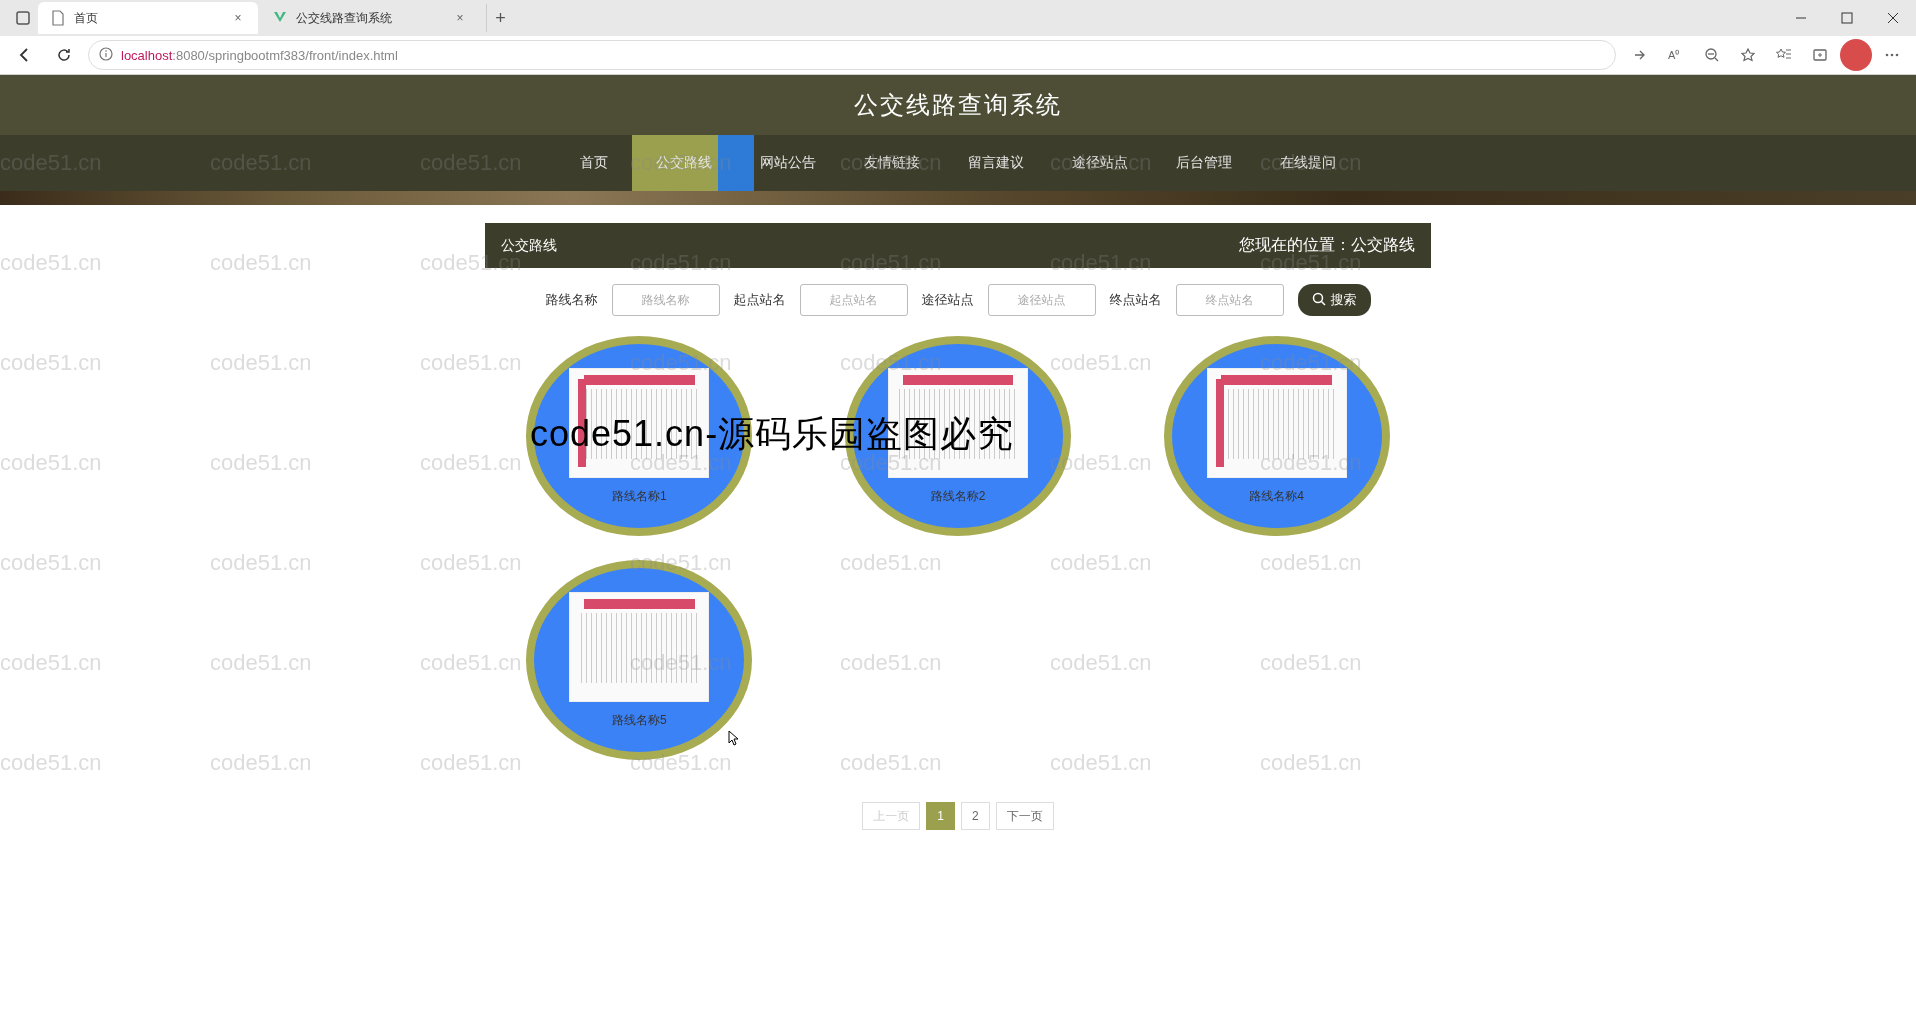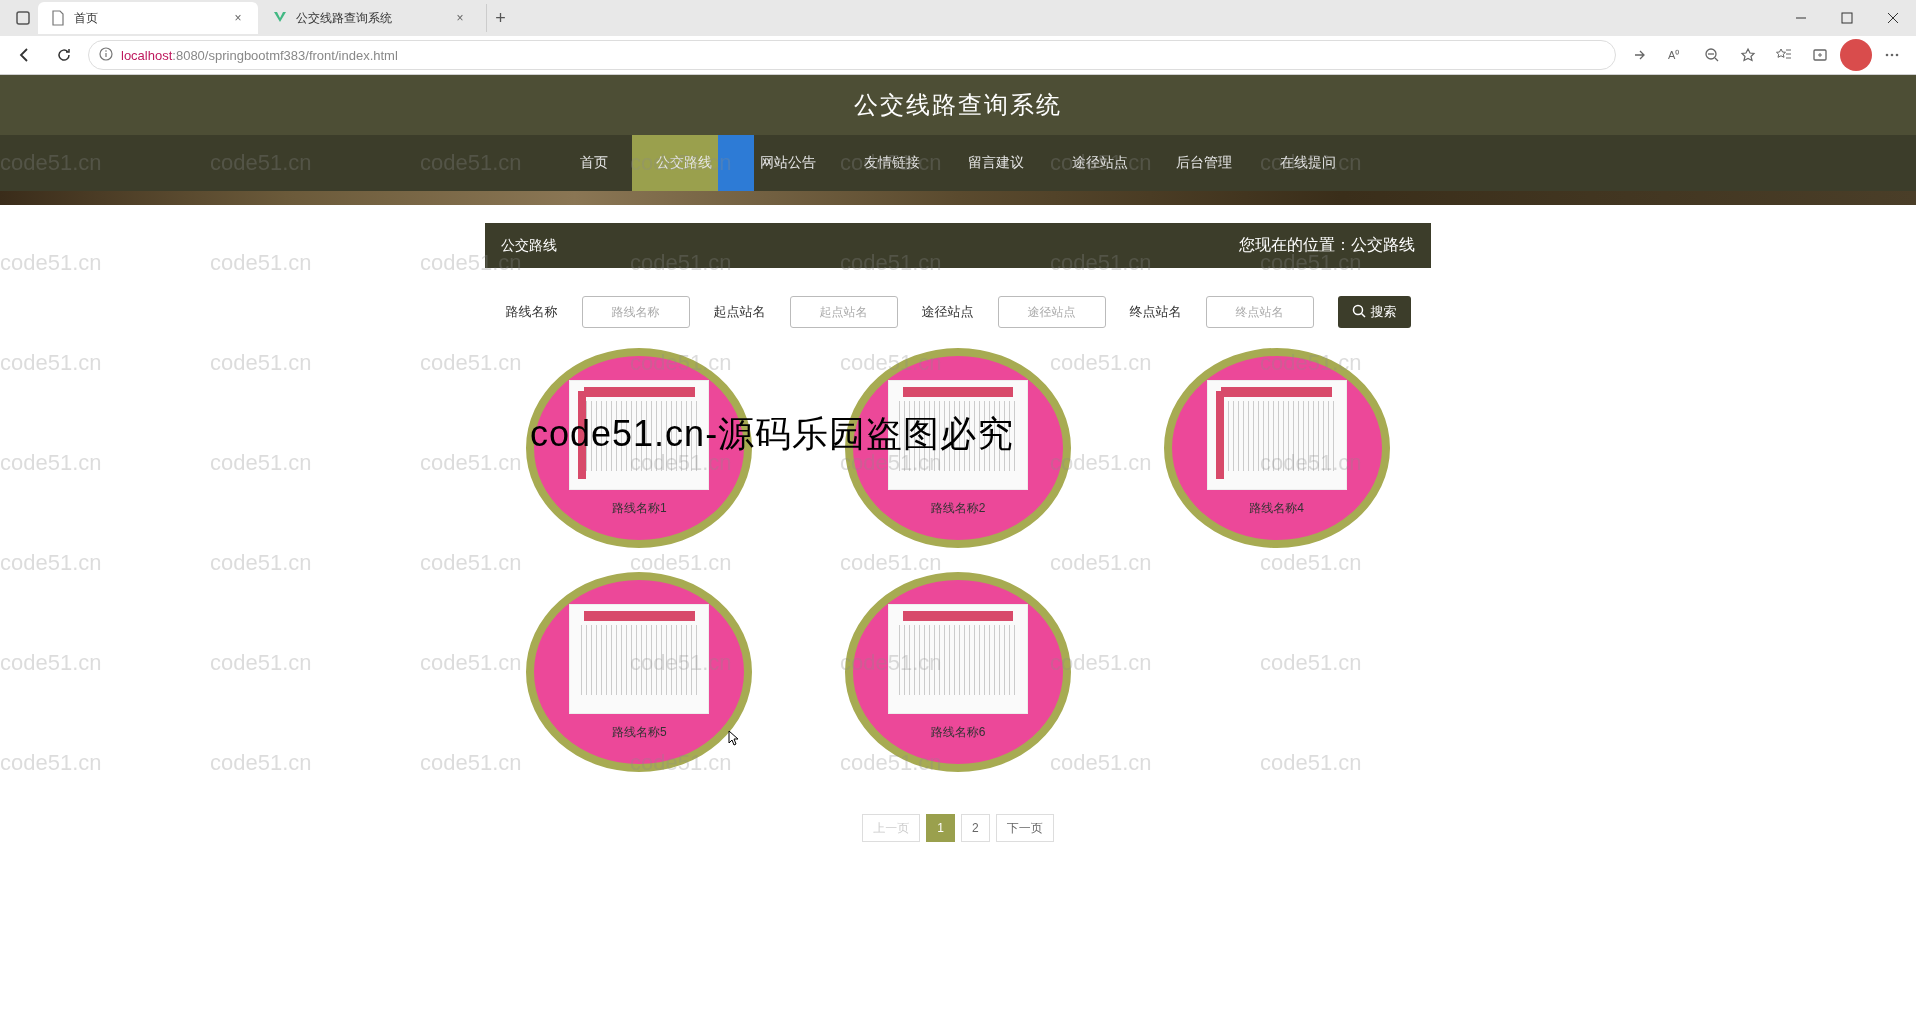--- a/index.html
+++ b/index.html
@@ -35,28 +35,28 @@
 .nav { display: flex; justify-content: center; height: 56px; }
 .nav-item { padding: 0 24px; display: flex; align-items: center; color: #e5e5e5; font-size: 14px; cursor: pointer; position: relative; }
 .nav-item.active { background: #9aa04d; }
 .nav-item.active::after { content: ''; position: absolute; right: -18px; top: 0; width: 36px; height: 100%; background: #2d7bd6; }
 .banner { height: 14px; background: linear-gradient(90deg, #3a2c1a 0%, #6b5a3a 15%, #8a7654 30%, #5a4a2e 50%, #3a2e1a 70%, #4a3e28 100%); }
 
 .content { width: 946px; margin: 0 auto; }
 .crumb-bar { background: #3c3d2a; color: #fff; display: flex; align-items: center; justify-content: space-between; padding: 12px 16px; margin-top: 18px; font-size: 14px; }
 .crumb-bar .right { font-size: 16px; }
 
-.search-row { display: flex; align-items: center; justify-content: center; gap: 24px; margin: 28px 0 20px; font-size: 13px; color: #333; }
+.search-row { display: flex; align-items: center; justify-content: center; gap: 14px; margin: 16px 0 20px; font-size: 13px; color: #333; }
 .search-row label { white-space: nowrap; }
 .search-row input { width: 108px; height: 32px; border: 1px solid #bbb; border-radius: 3px; text-align: center; font-size: 12px; color: #999; outline: none; }
 .search-row input::placeholder { color: #aaa; }
-.search-btn { background: #3c3d2a; color: #fff; border: none; height: 32px; padding: 0 14px; border-radius: 3px; cursor: pointer; display: flex; align-items: center; gap: 5px; font-size: 13px; }
+.search-btn { background: #3c3d2a; color: #fff; border: none; height: 32px; padding: 0 14px; border-radius: 14px; cursor: pointer; display: flex; align-items: center; gap: 5px; font-size: 13px; }
 
 .grid { display: grid; grid-template-columns: repeat(3, 1fr); gap: 24px 90px; justify-items: center; padding: 0 40px; }
-.card { width: 226px; height: 200px; border: 8px solid #a7ab52; border-radius: 50%; overflow: hidden; display: flex; flex-direction: column; align-items: center; justify-content: center; background: #ec4899; cursor: pointer; position: relative; }
+.card { width: 226px; height: 200px; border: 8px solid #a7ab52; border-radius: 50%; overflow: hidden; display: flex; flex-direction: column; align-items: center; justify-content: center; background: #3b82f6; cursor: pointer; position: relative; }
 .card-inner { width: 140px; height: 110px; background: #fafafa; border: 1px solid #eee; position: relative; overflow: hidden; display: flex; flex-direction: column; align-items: center; padding-top: 6px; }
 .card-inner .hdr { width: 80%; height: 10px; background: #d84a6a; margin-bottom: 4px; }
 .card-inner .lines { width: 85%; height: 70px; background: repeating-linear-gradient(90deg, #ccc 0 1px, transparent 1px 5px); }
 .card-inner.v1::before { content:''; position:absolute; left:8px; top:10px; bottom:10px; width:8px; background:#d84a6a; }
 .card-label { font-size: 12px; color: #333; margin-top: 10px; }
 
 .pagination { display: flex; justify-content: center; gap: 6px; margin-top: 42px; font-size: 12px; }
 .pagination .pg { height: 28px; min-width: 28px; padding: 0 10px; border: 1px solid #ddd; display: flex; align-items: center; justify-content: center; cursor: pointer; color: #666; background:#fff; }
 .pagination .pg.active { background: #9aa04d; color: #fff; border-color: #9aa04d; }
 .pagination .pg.disabled { color: #ccc; cursor: default; }
@@ -255,27 +255,20 @@
             <div class="lines"></div>
           </div>
         <div class="card-label">路线名称4</div>
       </div>
       <div class="card">
         <div class="card-inner">
             <div class="hdr"></div>
             <div class="lines"></div>
           </div>
         <div class="card-label">路线名称5</div>
-      </div>
-      <div class="card">
-        <div class="card-inner">
-            <div class="hdr"></div>
-            <div class="lines"></div>
-          </div>
-        <div class="card-label">路线名称6</div>
       </div>
     </div>
 
     <div class="pagination">
       <div class="pg disabled">上一页</div>
       <div class="pg active">1</div>
       <div class="pg">2</div>
       <div class="pg">下一页</div>
     </div>
   </div>

